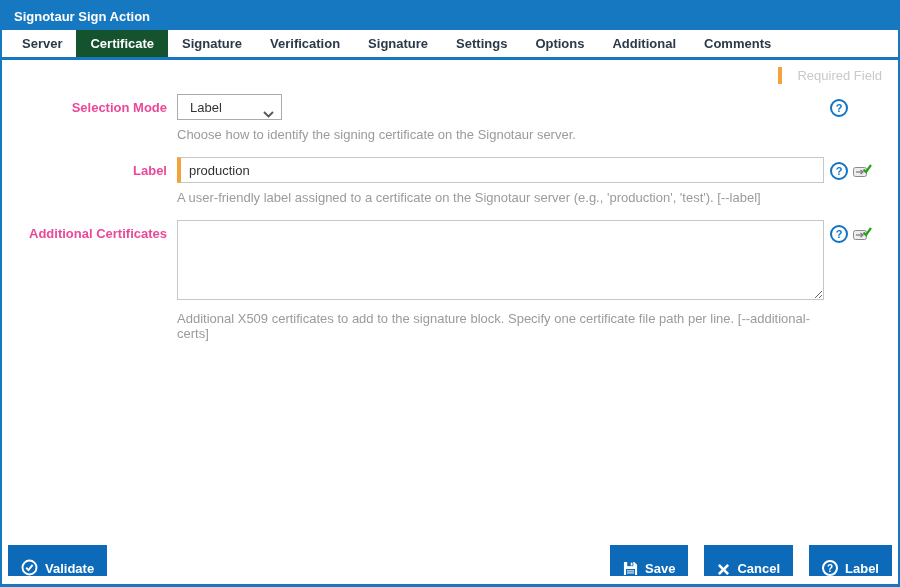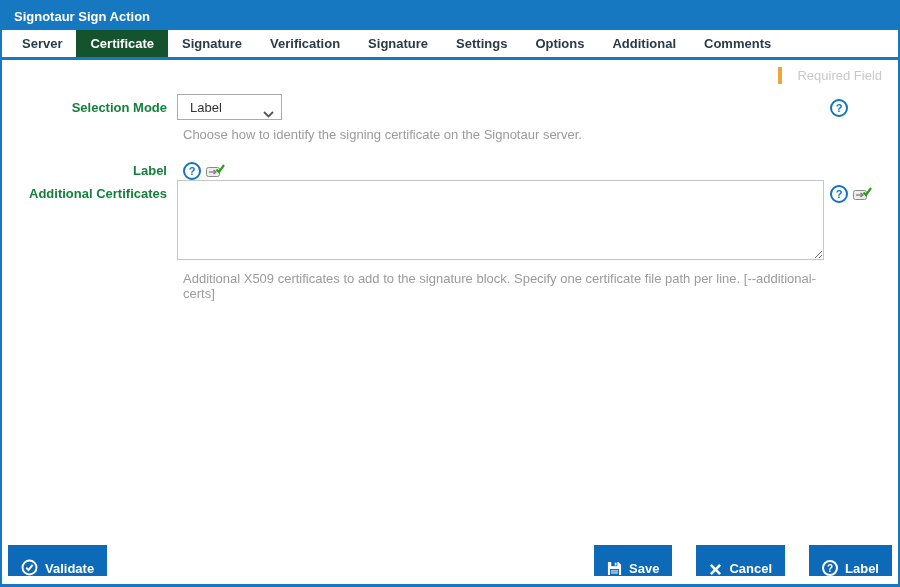--- a/index.html
+++ b/index.html
@@ -20,25 +20,25 @@
   .tab.active { background:#14532d; color:#fff; }
 
   
   .content { flex:1; position:relative; background:#fff; padding-top:34px; }
   .required-legend { position:absolute; top:7px; right:16px; display:flex; align-items:center;gap:10px; }
   .required-bar { width:4px; height:17px; background:#f2a33c; margin-right:5px; }
   .required-text { color:#c9c9c9; font-size:13px; }
 
   .form-row { display:flex; align-items:flex-start; }
   .row-label { width:175px; flex-shrink:0; text-align:right; padding-right:10px; padding-top:6px;
-    font-size:13px; font-weight:bold; color:#15803d; }
+    font-size:13px; font-weight:bold; color:#ec4899; }
   .row-main { width:647px; }
   .row-icons { display:flex; align-items:center; gap:5px; margin-left:6px; padding-top:5px; }
 
-  .description { color:#9b9b9b; font-size:13px; margin:7px 0 15px 6px; }
+  .description { color:#9b9b9b; font-size:13px; margin:7px 0 15px 0; }
 
   
   .select-wrap { position:relative; display:inline-block; width:105px; }
   select { width:105px; height:26px; border:1px solid #ababab; background:#fff; color:#333;
     font-size:13px; font-family:inherit; padding:0 22px 0 12px;
     appearance:none; -webkit-appearance:none; border-radius:0; }
   .select-chevron { position:absolute; right:8px; top:10px; pointer-events:none; }
 
   input[type="text"] { width:647px; height:26px; border:1px solid #c6c6c6; font-size:13px;
     font-family:inherit; color:#333; padding:0 8px; }
@@ -51,21 +51,21 @@
     color:#1273c4; font-size:11px; font-weight:bold; display:inline-flex; align-items:center;
     justify-content:center; cursor:pointer; flex-shrink:0; background:#fff; }
   .var-icon { display:inline-block; cursor:pointer; line-height:0; }
 
   
   .footer { flex-shrink:0; display:flex; justify-content:space-between; align-items:center;
     padding:6px 6px 8px 6px; background:#fff; }
   .btn { background:#0d6ab8; color:#fff; border:none; font-family:inherit; font-size:13px;
     font-weight:bold; height:31px; padding:0 13px; display:inline-flex; align-items:flex-end;
     gap:7px; cursor:pointer; }
-  .btn-group { display:flex; gap:24px; }
+  .btn-group { display:flex; gap:16px; }
   .btn-help-circle { width:16px; height:16px; border:2px solid #fff; border-radius:50%;
     color:#fff; font-size:10px; font-weight:bold; display:inline-flex; align-items:center;
     justify-content:center; }
 </style>
 </head>
 <body>
 
 <div class="window">
 
   <div class="titlebar">
@@ -106,20 +106,24 @@
         </div>
         <div class="description">Choose how to identify the signing certificate on the Signotaur server.</div>
       </div>
       <div class="row-icons">
         <span class="help-circle">?</span>
       </div>
     </div>
 
     <div class="form-row">
       <div class="row-label">Label</div>
+      <div class="row-main">
+        <input type="text" class="required" value="production" style="">
+        <div class="description">A user-friendly label assigned to a certificate on the Signotaur server (e.g., 'production', 'test'). [--label]</div>
+      </div>
       <div class="row-icons">
         <span class="help-circle">?</span>
         <span class="var-icon">
           <svg width="19" height="16" viewBox="0 0 19 16">
             <rect x="0.5" y="4.5" width="13" height="9" rx="2" fill="#ededed" stroke="#8a8a8a"></rect>
             <path d="M3 9 h6" stroke="#777" stroke-width="1.2" fill="none"></path>
             <path d="M7.5 7 L10 9 L7.5 11" fill="none" stroke="#777" stroke-width="1.2"></path>
             <path d="M10.5 6.5 L13 9 L18 2" stroke="#2e9e1e" stroke-width="2.2" fill="none"></path>
           </svg>
         </span>

